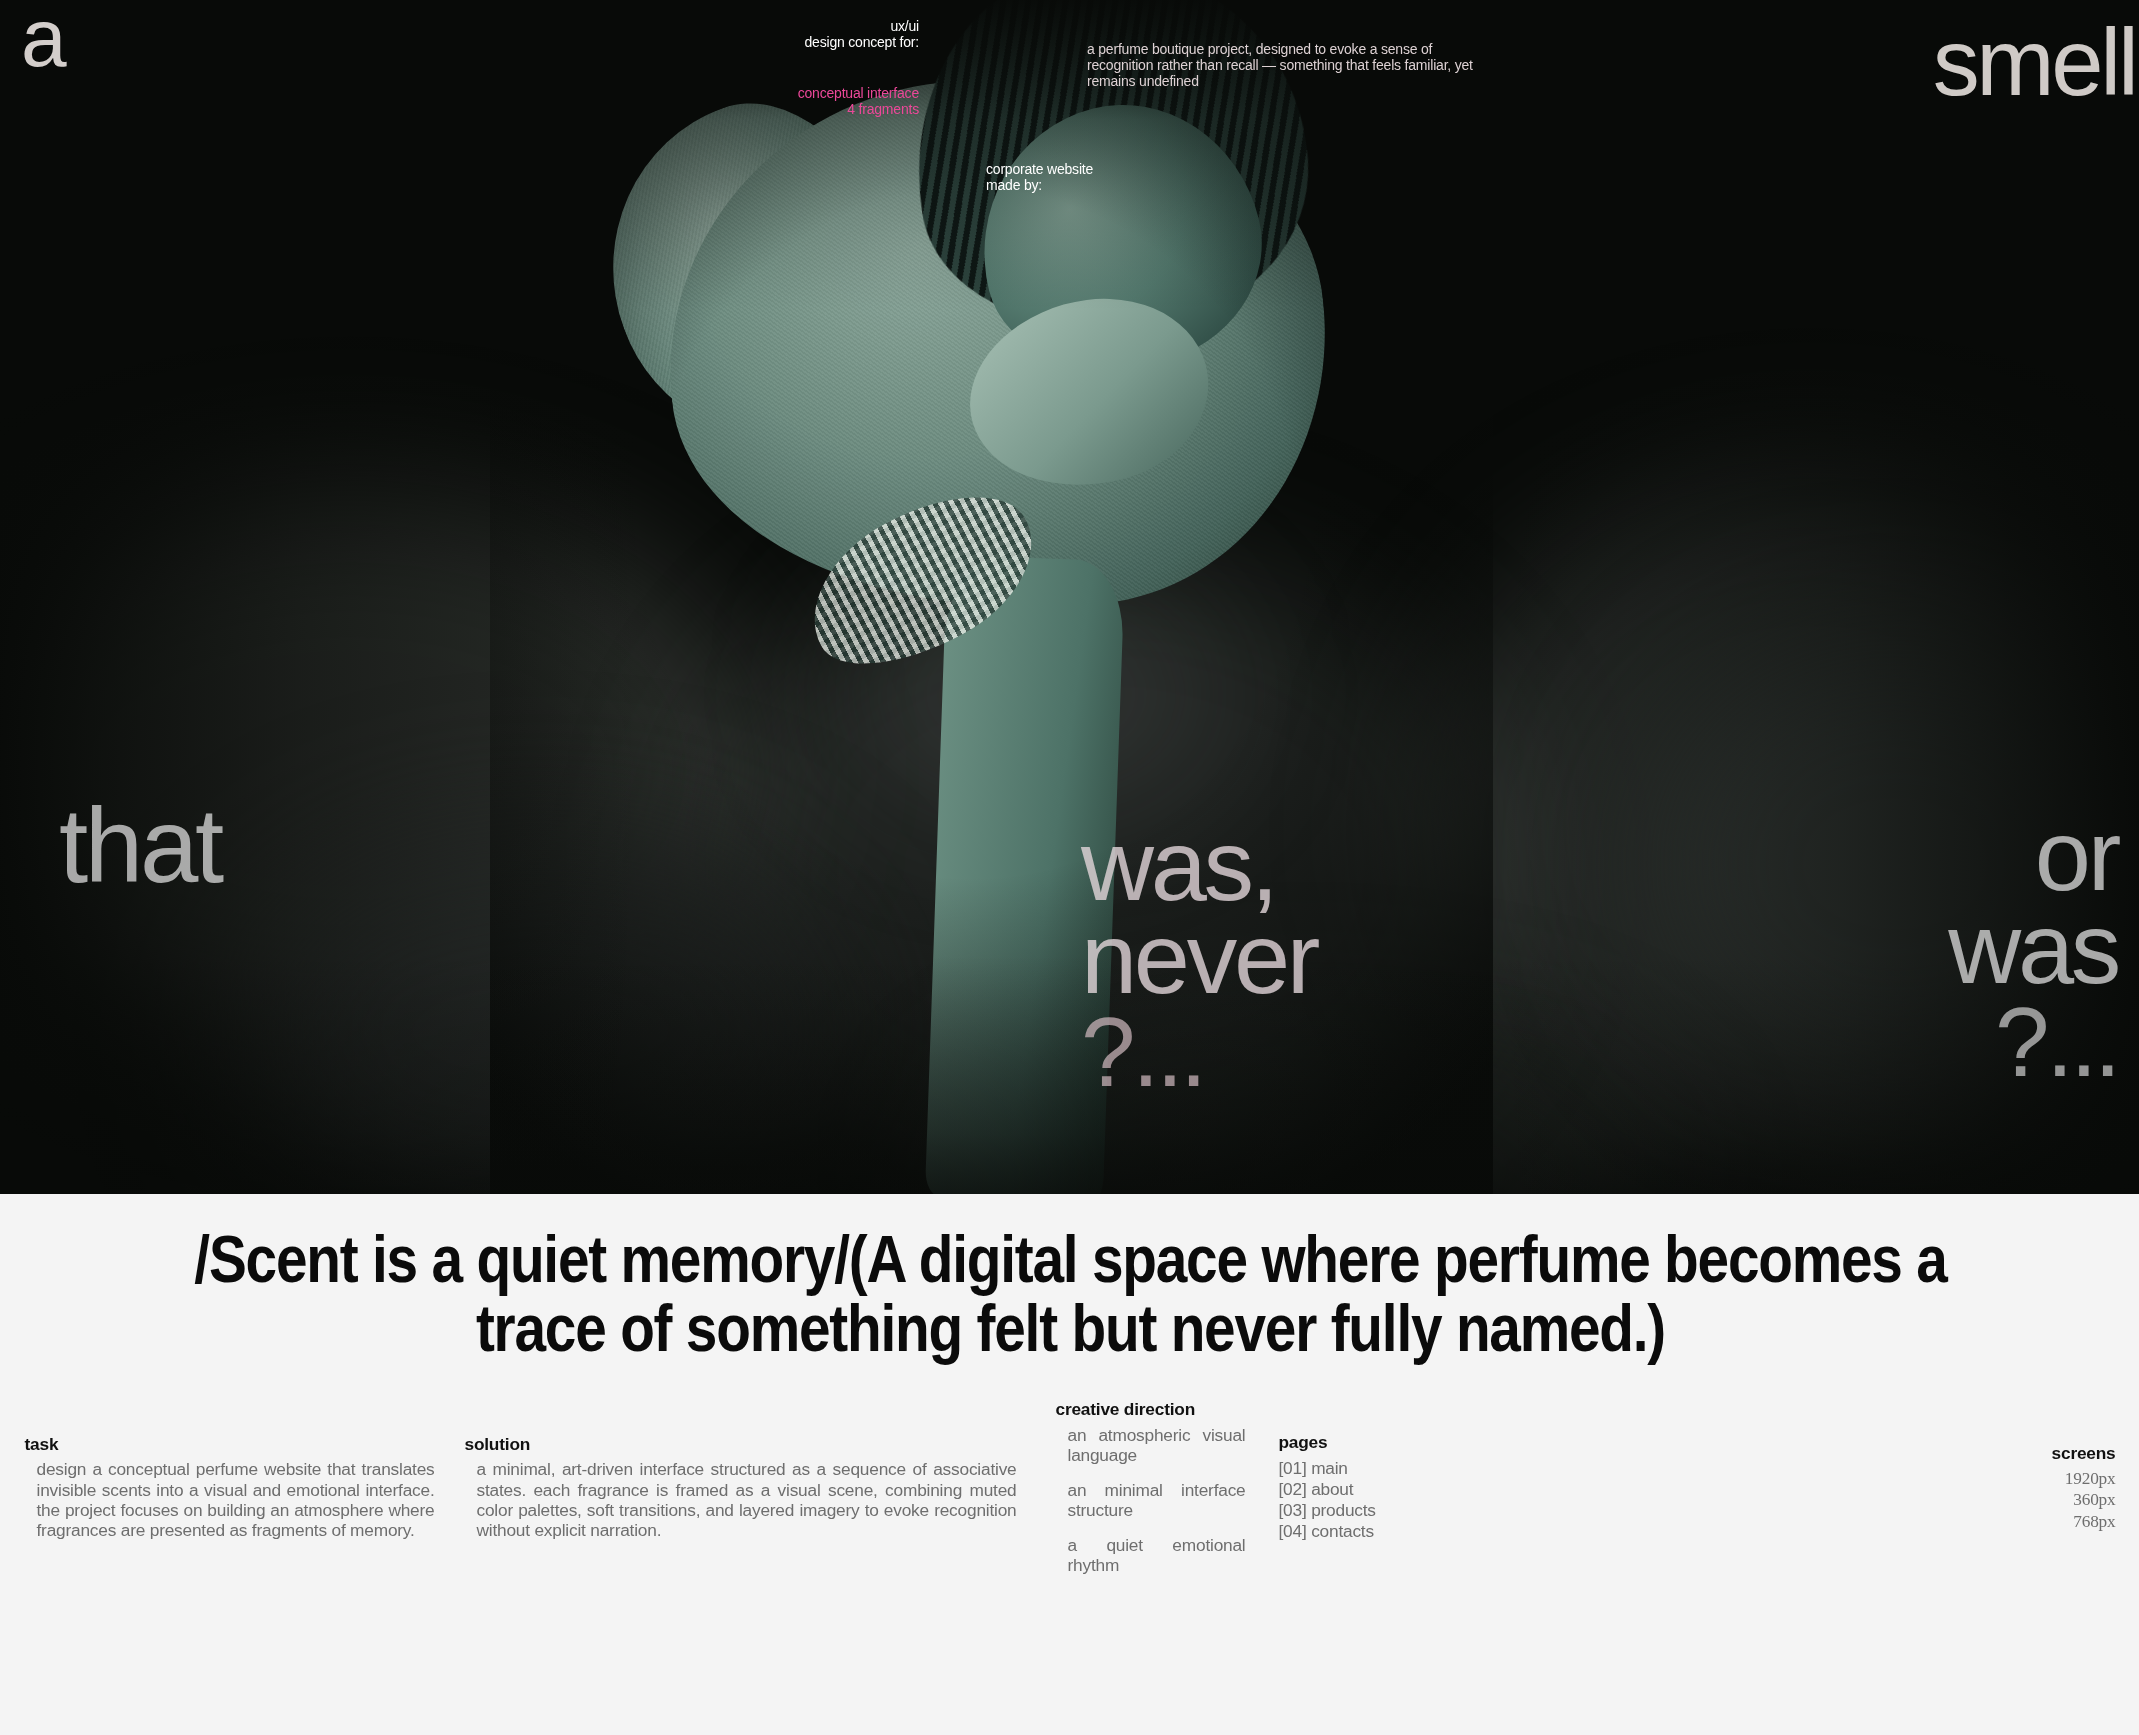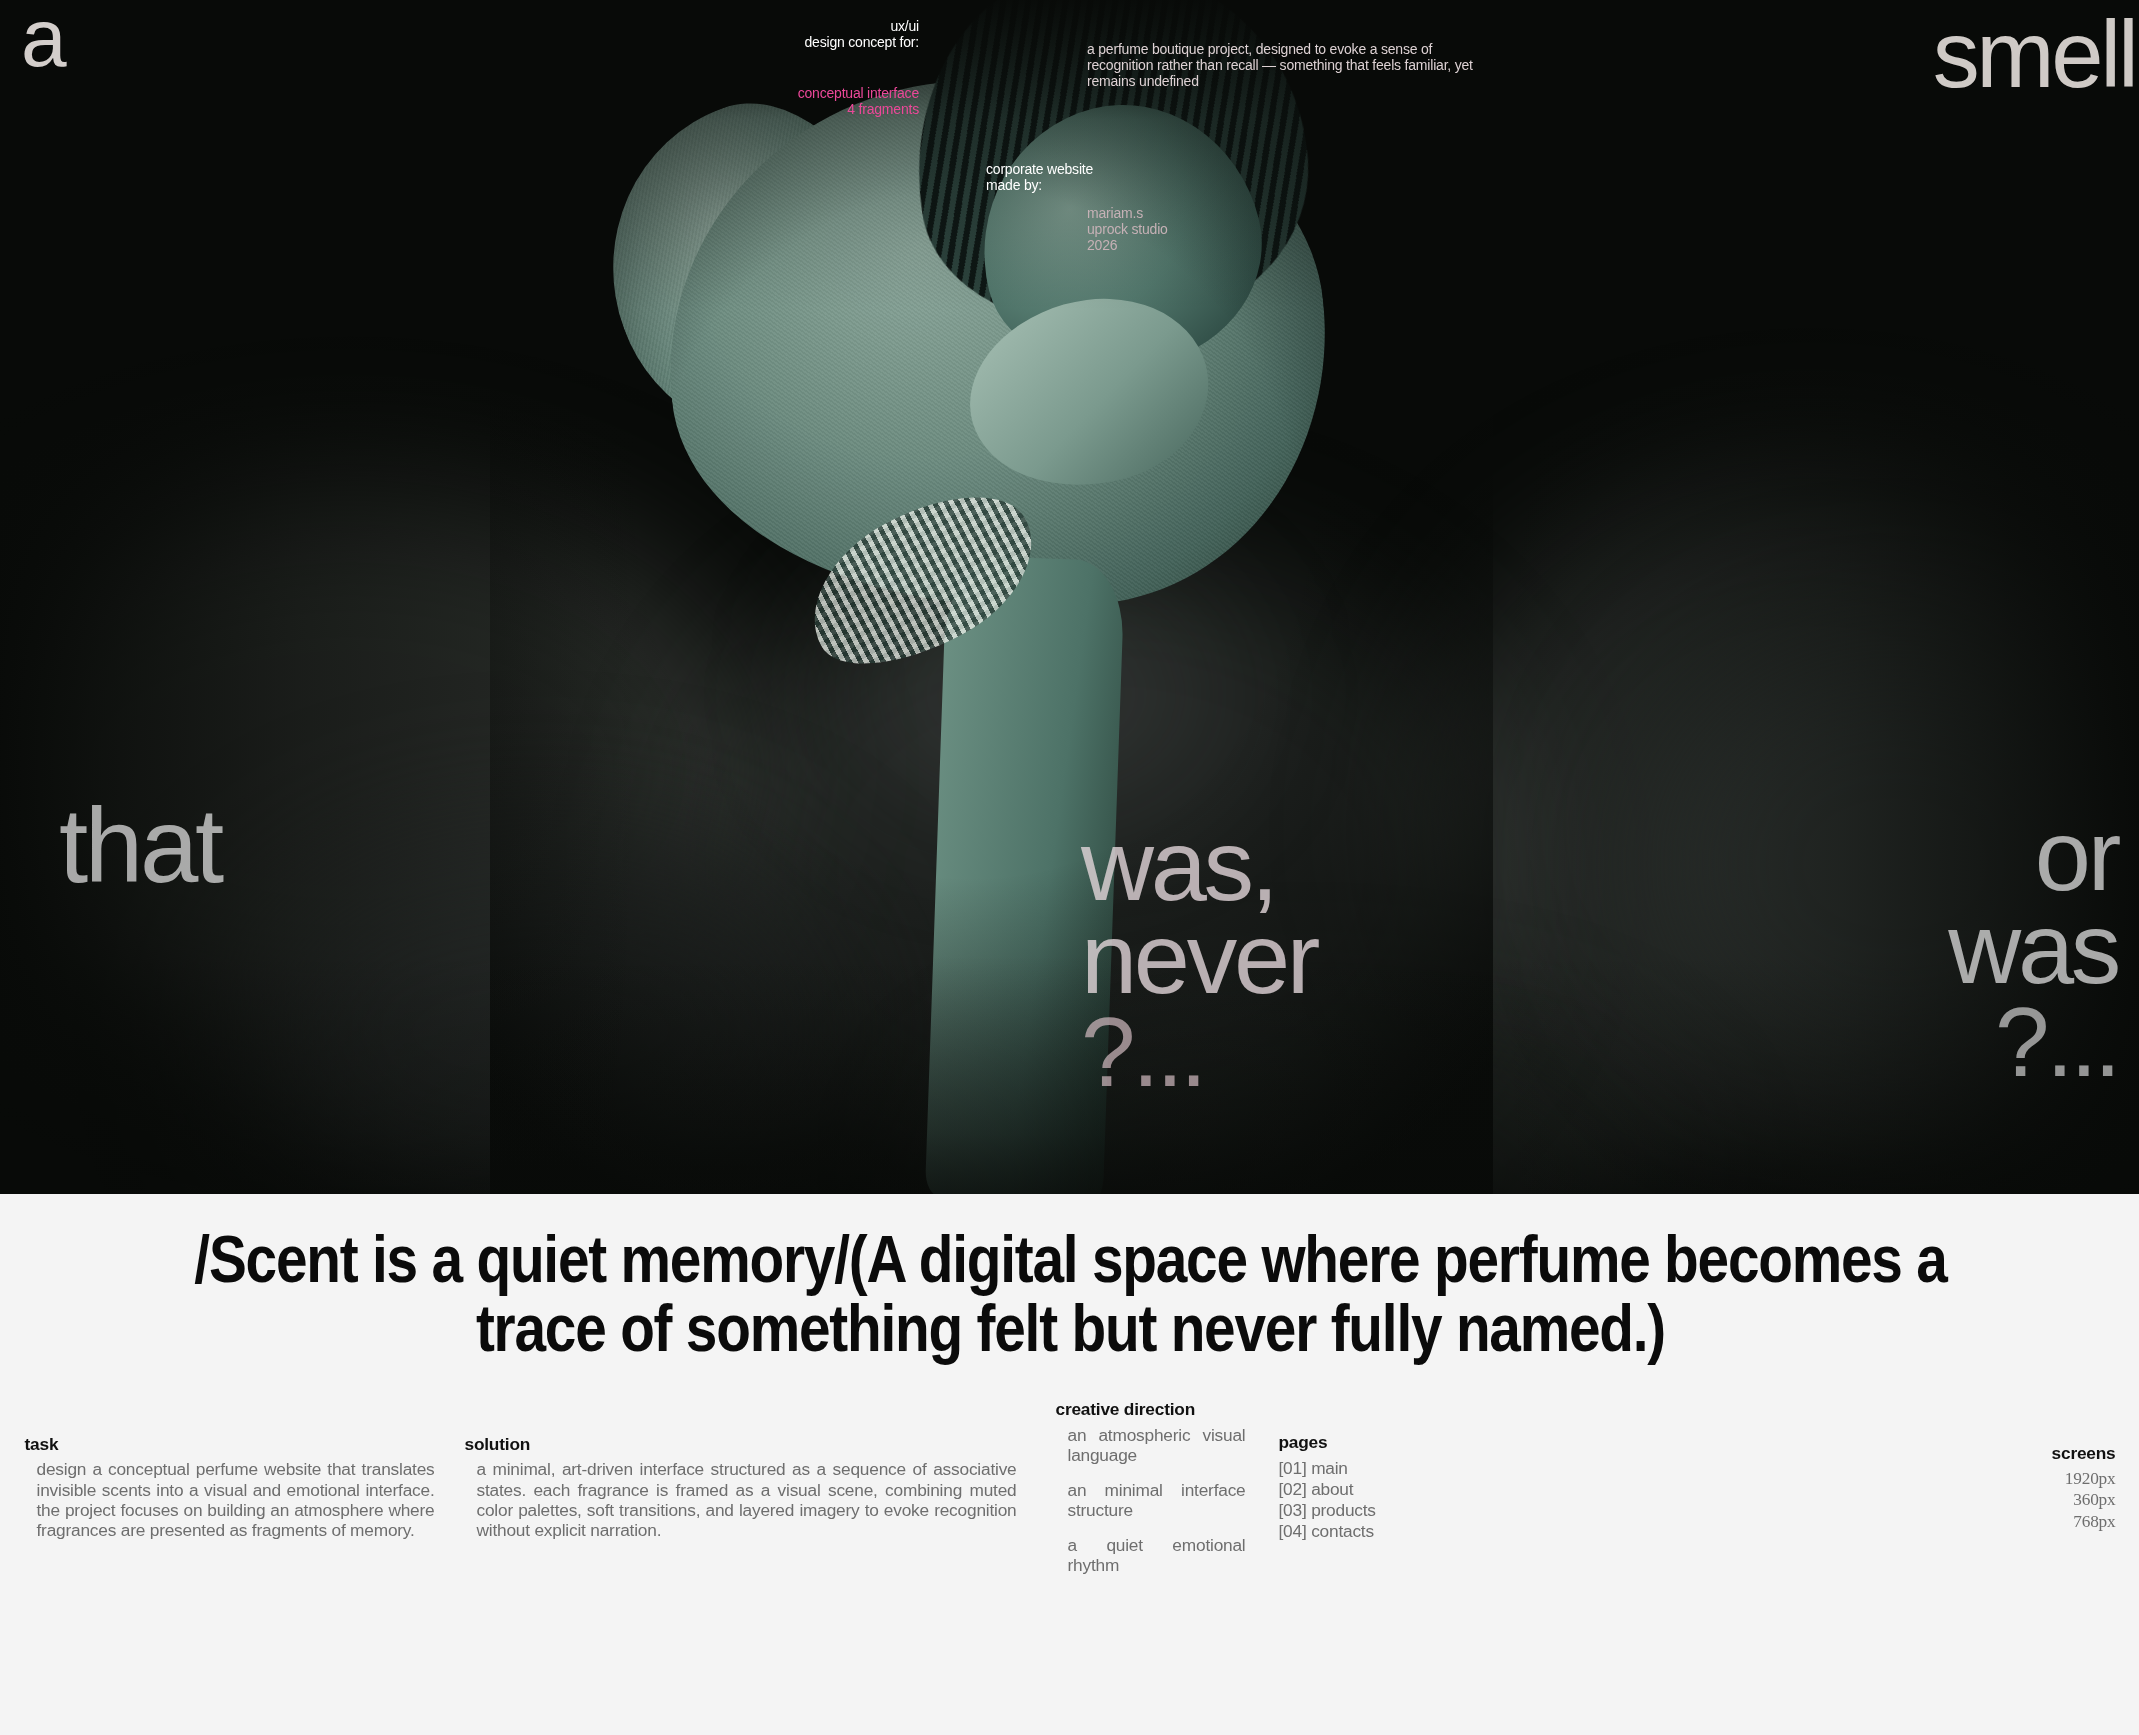--- a/index.html
+++ b/index.html
@@ -101,21 +101,21 @@
 
   
   .hero-layer{ position:absolute; inset:0; }
 
   .mark-a{
     position:absolute; left:21px; top:-3.3px;
     font-size:82px; font-weight:400; letter-spacing:-2.2px;
     color:#d3cecb; line-height:1;
   }
   .mark-smell{
-    position:absolute; right:4.5px; top:8px;
+    position:absolute; right:4.5px; top:16px;
     font-size:94px; font-weight:400; letter-spacing:-3.3px;
     color:#cfcac6; line-height:1;
   }
 
   .meta{
     position:absolute; font-size:14px; line-height:1.13;
     font-weight:500; letter-spacing:-0.2px;
   }
   .meta-left{ left:713px; top:19px; width:206px; text-align:right; color:#ffffff; }
   .meta-left2{ left:713px; top:86px; width:206px; text-align:right; color:#ec4899; }
@@ -220,25 +220,20 @@
       <div>4 fragments</div>
     </div>
 
     <div class="meta meta-right">a perfume boutique project,  designed to evoke a sense of recognition rather than recall — something that feels familiar, yet remains undefined</div>
 
     <div class="meta meta-made-label">
       <div>corporate website</div>
       <div>made by:</div>
     </div>
 
-    <div class="meta meta-credit">
-      <div>mariam.s</div>
-      <div>uprock studio</div>
-      <div>2026</div>
-    </div>
 
     <div class="big big-that">that</div>
 
     <div class="big big-wasnever">
       <div>was,</div>
       <div>never</div>
       <span class="q">?...</span>
     </div>
 
     <div class="big big-orwas">

